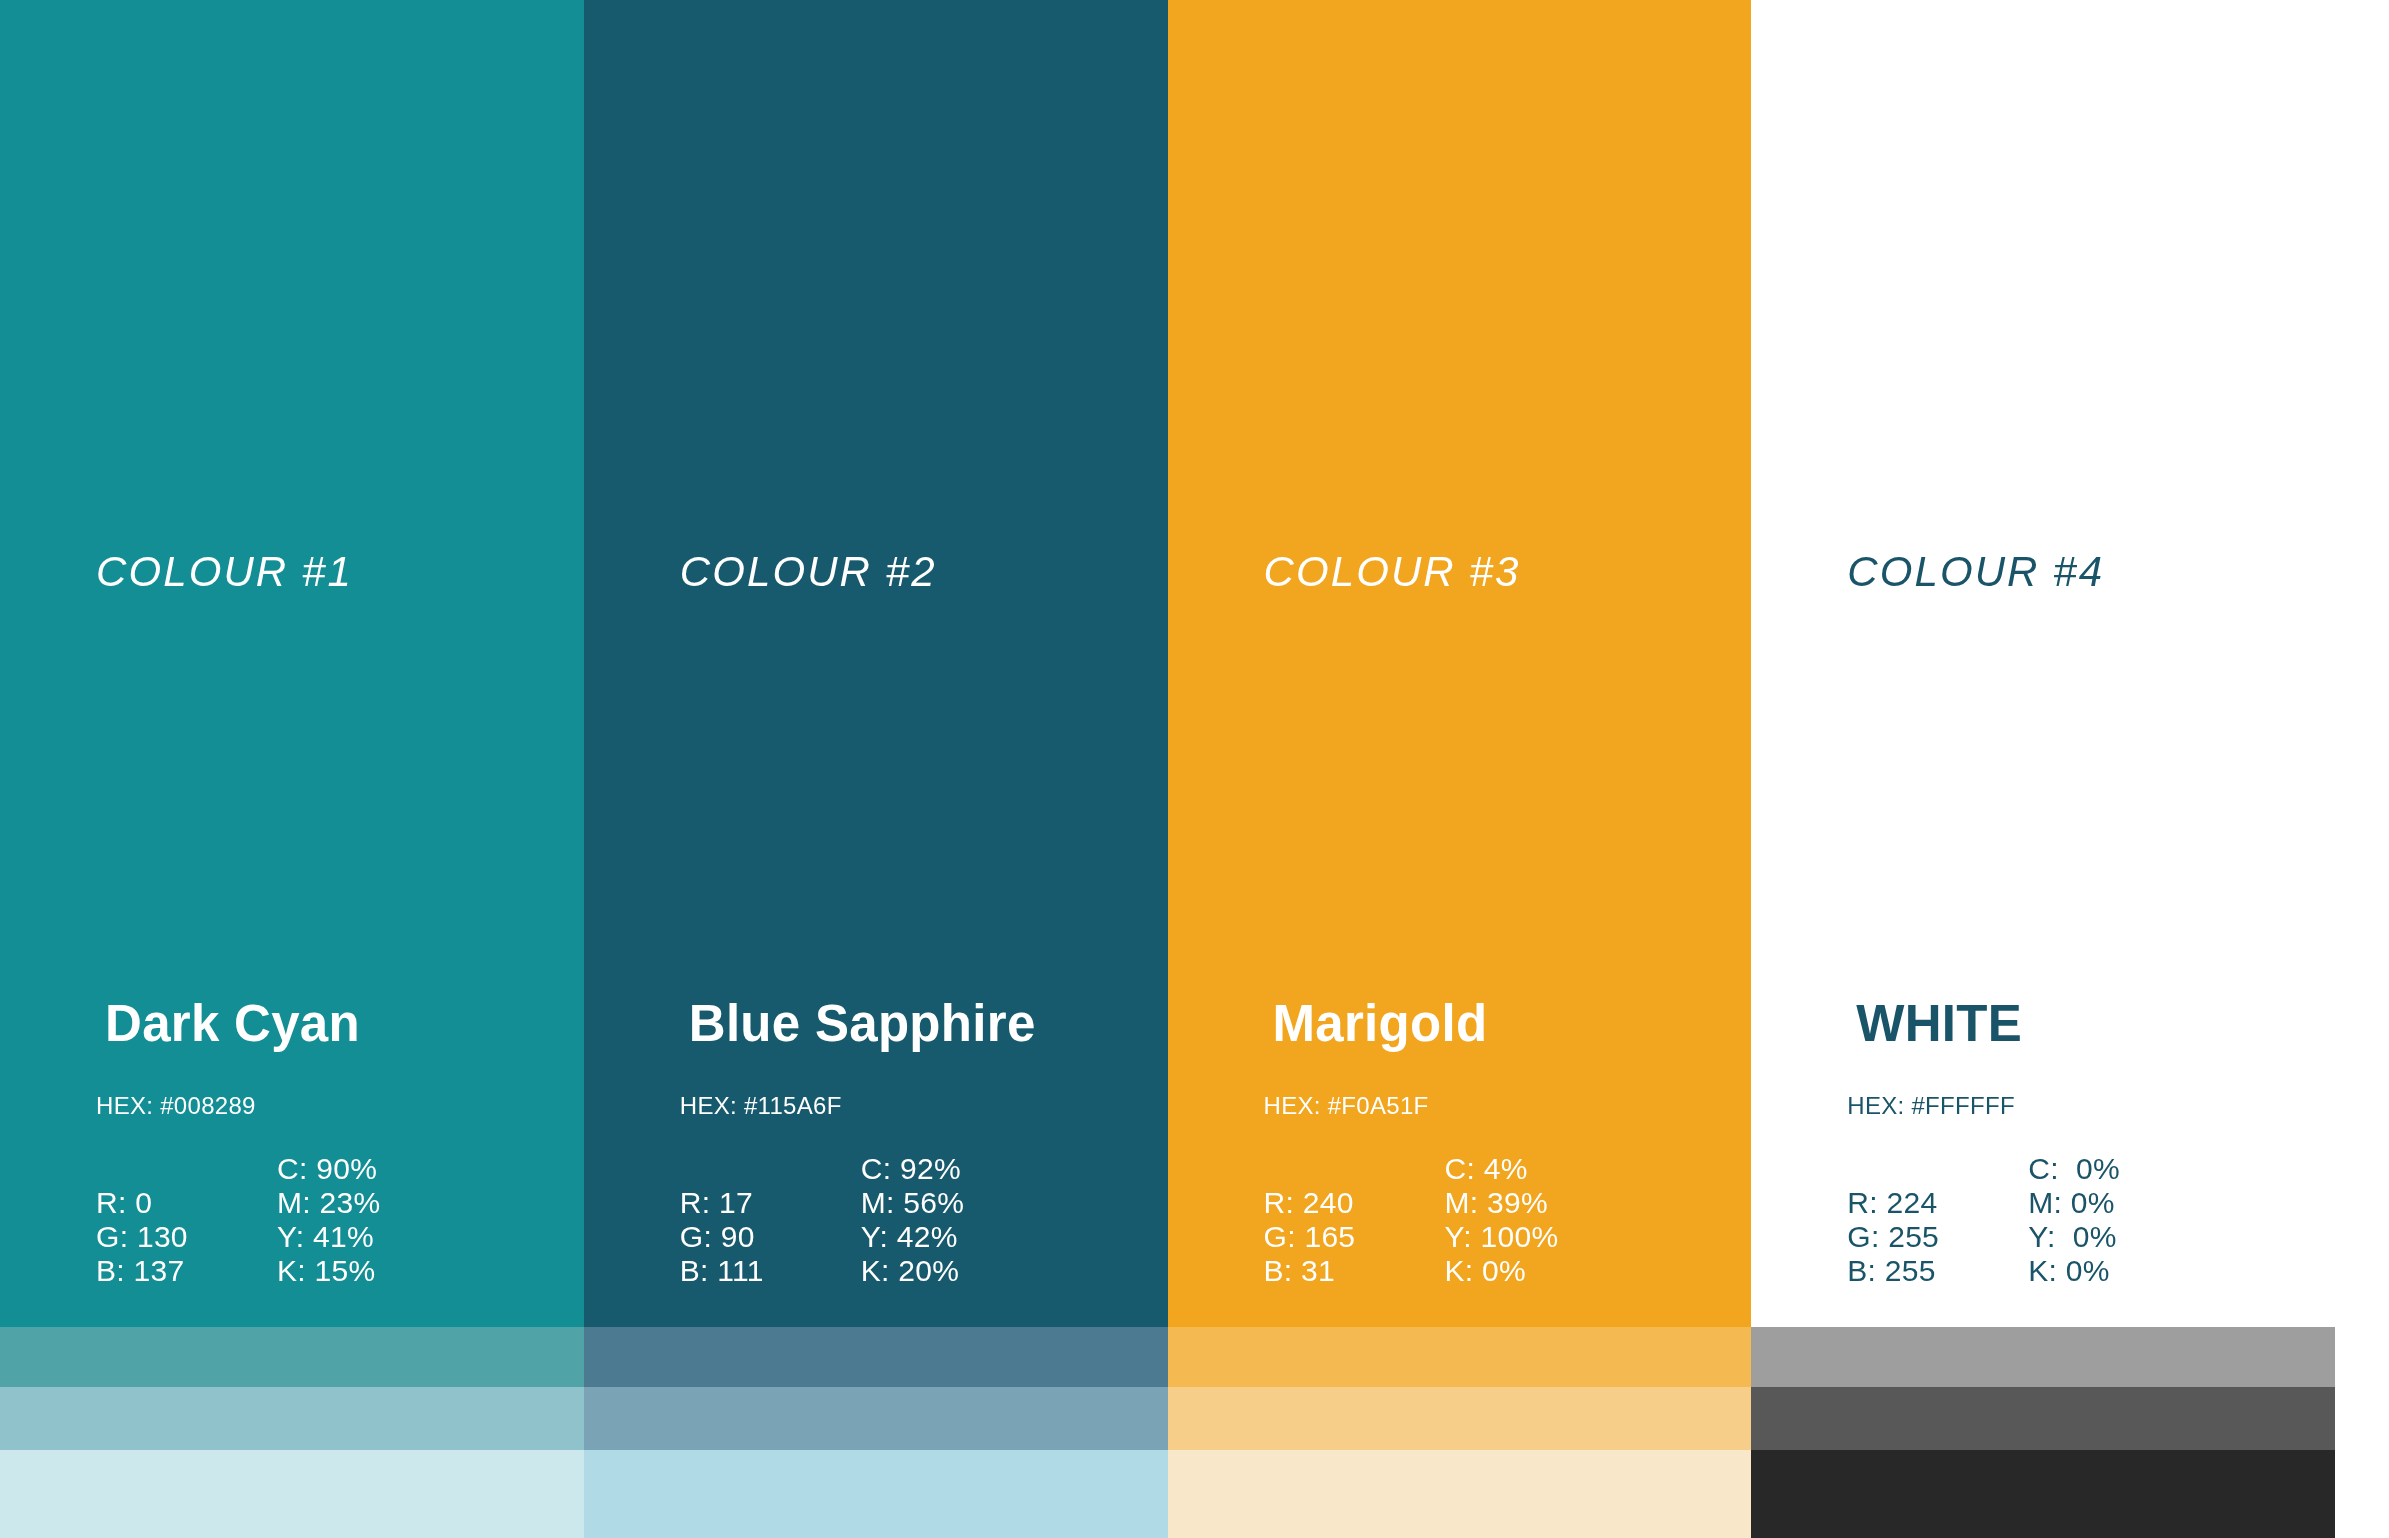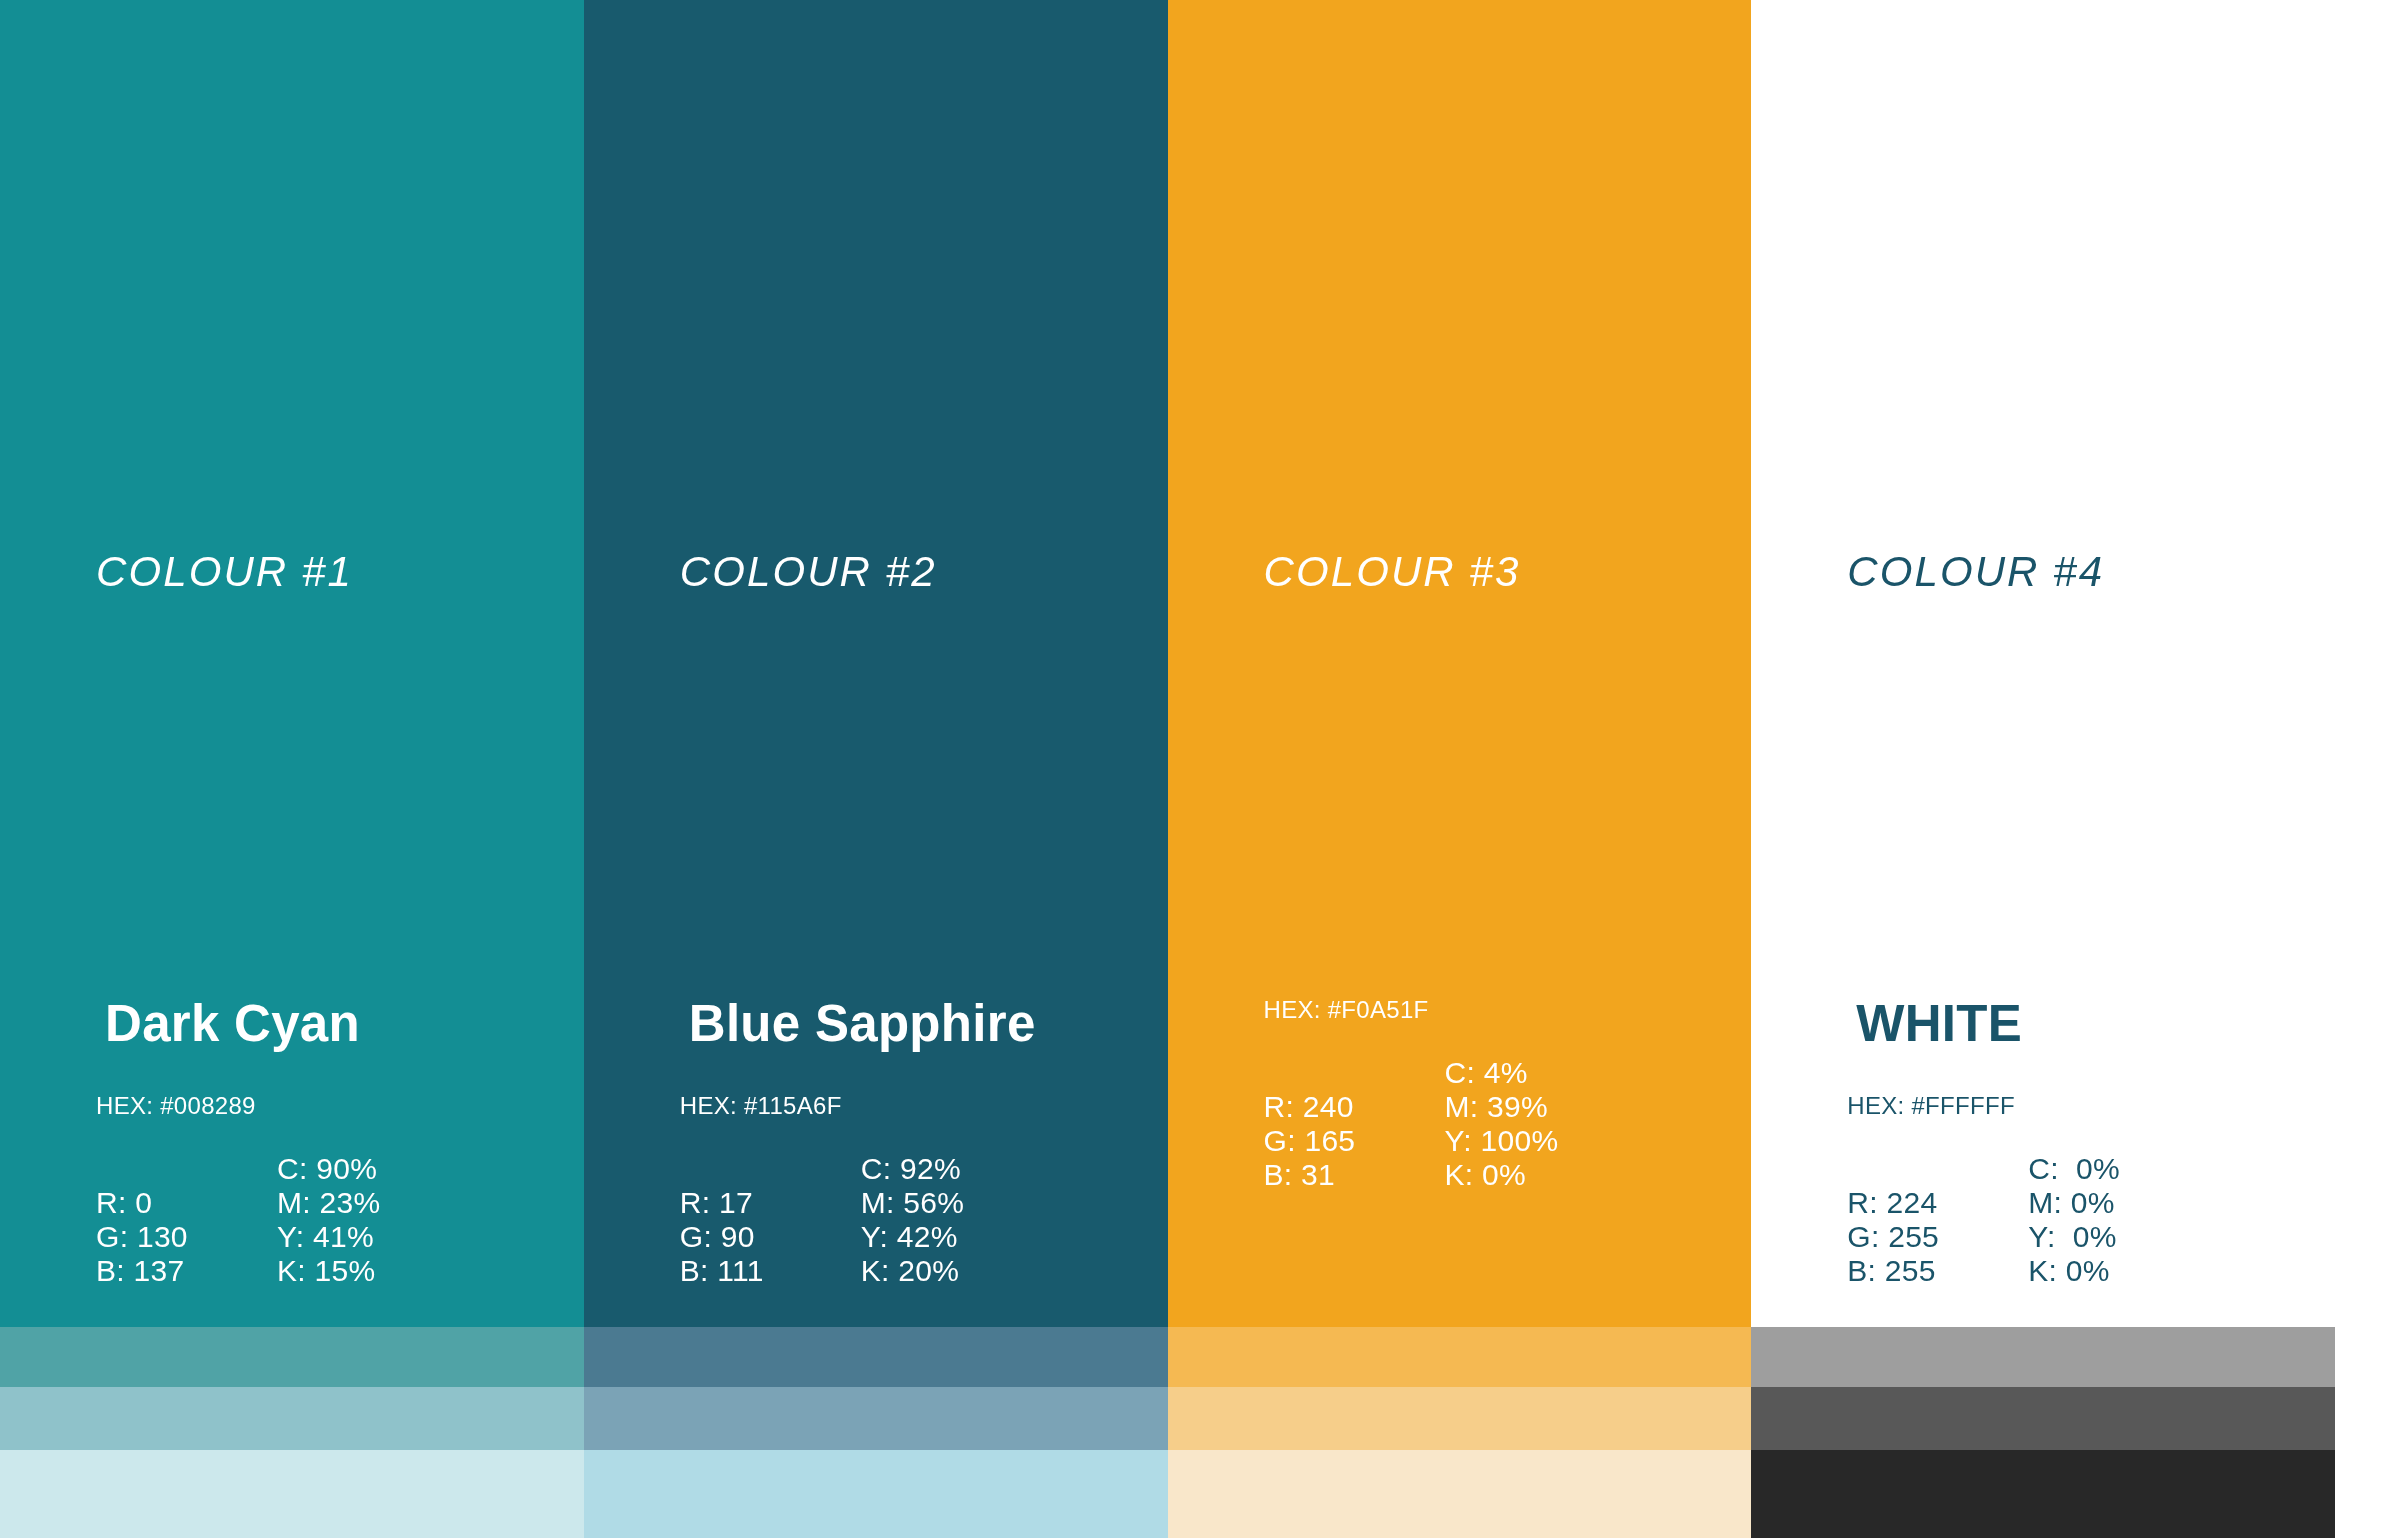--- a/index.html
+++ b/index.html
@@ -168,20 +168,21 @@
         <div class="band band-1" style="background-color: rgb(75, 122, 145);"></div>
         <div class="band band-2" style="background-color: rgb(123, 163, 182);"></div>
         <div class="band band-3" style="background-color: rgb(176, 219, 230);"></div>
       </div>
     </div>
 
     <div class="col" style="color: rgb(255, 255, 255);">
       <div class="swatch" style="background-color: rgb(242, 165, 30);">
         <div class="col-label">COLOUR #3</div>
         <div class="info">
+          <div class="swatch-name">Marigold</div>
           <div class="hex">HEX: #F0A51F</div>
           <div class="values">
             <div class="rgb-col">
               <div class="vrow">R: 240</div>
               <div class="vrow">G: 165</div>
               <div class="vrow">B: 31</div>
             </div>
             <div class="cmyk-col">
               <div class="vrow">C: 4%</div>
               <div class="vrow">M: 39%</div>

